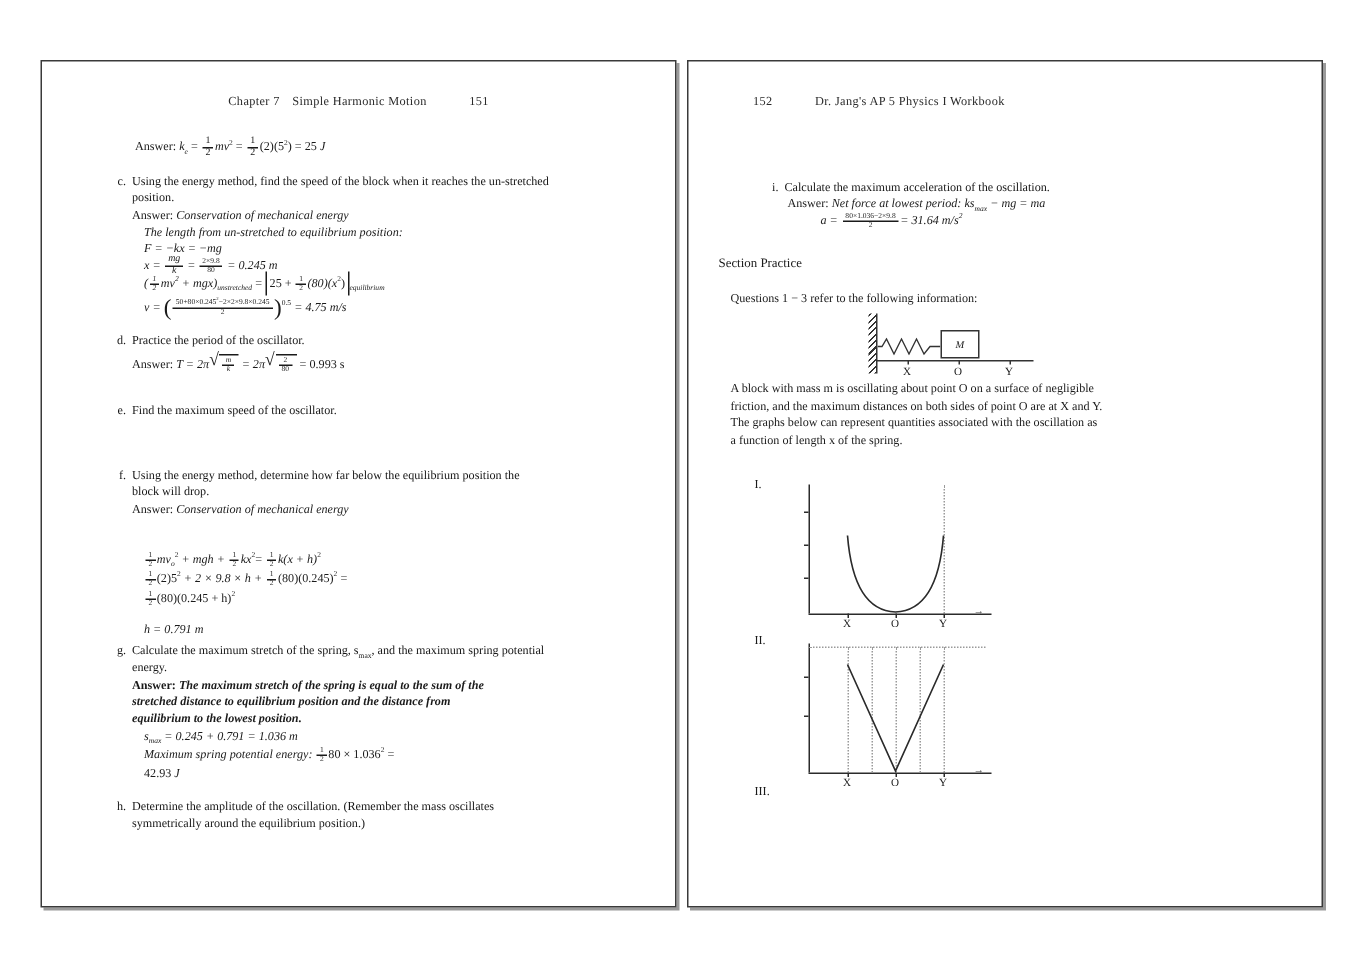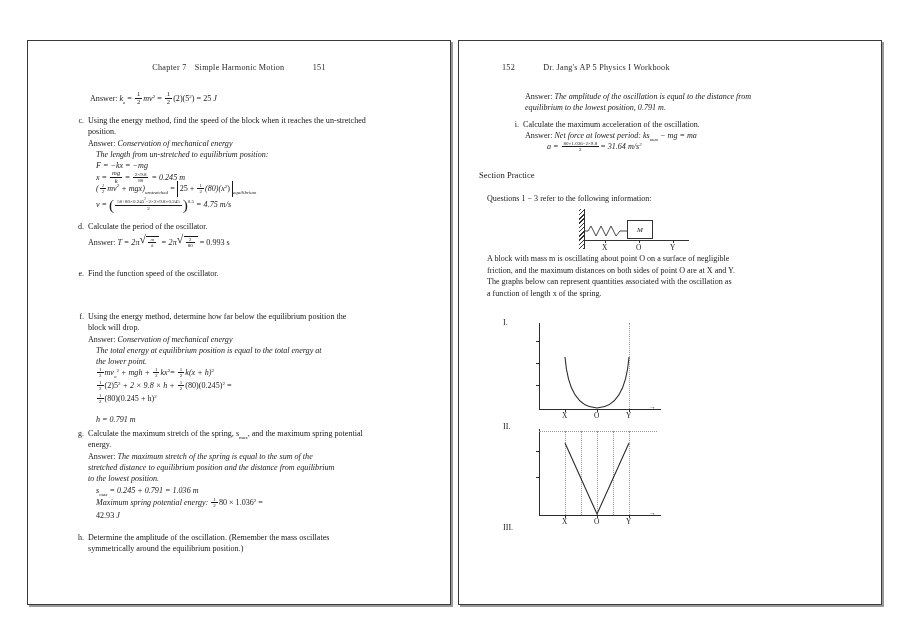--- a/index.html
+++ b/index.html
@@ -204,43 +204,42 @@
         <span class="vbars"><span>25 +</span> <span class="frac small"><span class="num">1</span><span class="den">2</span></span><span class="math">(80)(x</span><sup class="exp">2</sup><span>)</span></span><sub class="sb it">equilibrium</sub>
       </div>
       <div class="txt" style="top:158px; left:68px;">
         <span class="math">v =</span>
         <span class="bigparen"><span class="pl">(</span><span class="frac small"><span class="num"><span>50+80×0.245</span><sup class="exp">2</sup><span>−2×2×9.8×0.245</span></span><span class="den">2</span></span><span class="pr">)</span></span><sup class="exp">0.5</sup>
         <span class="math">= 4.75 m/s</span>
       </div>
 
       <div class="item" style="top:180px; left:44px; width:300px;">
         <span class="lbl">d.</span>
-        <span class="body">Calculate the period of the oscillator.</span>
+        <span class="body">Practice the period of the oscillator.</span>
       </div>
       <div class="txt" style="top:195px; left:60px;">
         <span>Answer:</span>
         <span class="math">T = 2π</span><span class="rad"><span class="radbody"><span class="frac small"><span class="num math">m</span><span class="den math">k</span></span></span></span>
         <span class="math">= 2π</span><span class="rad"><span class="radbody"><span class="frac small"><span class="num">2</span><span class="den">80</span></span></span></span>
         <span>= 0.993 s</span>
       </div>
 
       <div class="item" style="top:227px; left:44px; width:300px;">
         <span class="lbl">e.</span>
-        <span class="body">Find the function speed of the oscillator.</span>
+        <span class="body">Find the maximum speed of the oscillator.</span>
       </div>
 
       <div class="item" style="top:270px; left:44px; width:290px;">
         <span class="lbl">f.</span>
         <span class="body">Using the energy method, determine how far below the equilibrium position the block will drop.</span>
       </div>
       <div class="txt" style="top:293px; left:60px;">
         <span>Answer:</span>
         <span class="it">Conservation of mechanical energy</span>
       </div>
-      <div class="txt it" style="top:304px; left:68px; width:230px;">The total energy at equilibrium position is equal to the total energy at the lower point.</div>
       <div class="txt" style="top:326px; left:68px;">
         <span class="frac small"><span class="num">1</span><span class="den">2</span></span><span class="math">mv</span><sub class="sb math">o</sub><sup class="exp">2</sup>
         <span class="math">+ mgh +</span>
         <span class="frac small"><span class="num">1</span><span class="den">2</span></span><span class="math">kx</span><sup class="exp">2</sup><span>=</span>
         <span class="frac small"><span class="num">1</span><span class="den">2</span></span><span class="math">k(x + h)</span><sup class="exp">2</sup>
       </div>
       <div class="txt" style="top:339px; left:68px;">
         <span class="frac small"><span class="num">1</span><span class="den">2</span></span><span>(2)5</span><sup class="exp">2</sup>
         <span class="math">+ 2 × 9.8 × h +</span>
         <span class="frac small"><span class="num">1</span><span class="den">2</span></span><span>(80)(0.245)</span><sup class="exp">2</sup>
@@ -248,21 +247,21 @@
       </div>
       <div class="txt" style="top:352px; left:68px;">
         <span class="frac small"><span class="num">1</span><span class="den">2</span></span><span>(80)(0.245 + h)</span><sup class="exp">2</sup>
       </div>
       <div class="txt math" style="top:373px; left:68px;">h = 0.791 m</div>
 
       <div class="item" style="top:387px; left:44px; width:300px;">
         <span class="lbl">g.</span>
         <span class="body"><span>Calculate the maximum stretch of the spring, s</span><sub class="sb">max</sub><span>, and the maximum spring potential energy.</span></span>
       </div>
-      <div class="txt" style="top:410px; left:60px; width:248px;">
+      <div class="txt" style="top:410px; left:60px; width:248px;font-weight:bold;">
         <span>Answer:</span>
         <span class="it">The maximum stretch of the spring is equal to the sum of the stretched distance to equilibrium position and the distance from equilibrium to the lowest position.</span>
       </div>
       <div class="txt" style="top:444px; left:68px;">
         <span class="math">s</span><sub class="sb math">max</sub>
         <span class="math">= 0.245 + 0.791 = 1.036 m</span>
       </div>
       <div class="txt" style="top:456px; left:68px;">
         <span class="it">Maximum spring potential energy:</span>
         <span class="frac small"><span class="num">1</span><span class="den">2</span></span><span>80 × 1.036</span><sup class="exp">2</sup>
@@ -281,24 +280,20 @@
   </div>
 
   <div class="page page-right">
     <div class="page-inner">
 
       <div class="runhead runhead-right">
         <span class="folio">152</span>
         <span>Dr. Jang's AP 5 Physics I Workbook</span>
       </div>
 
-      <div class="txt" style="top:50px; left:66px; width:255px; text-indent:0;">
-        <span>Answer:</span>
-        <span class="it">The amplitude of the oscillation is equal to the distance from equilibrium to the lowest position, 0.791 m.</span>
-      </div>
 
       <div class="item" style="top:78px; left:48px; width:300px;">
         <span class="lbl">i.</span>
         <span class="body">Calculate the maximum acceleration of the oscillation.</span>
       </div>
       <div class="txt" style="top:89px; left:66px;">
         <span>Answer:</span>
         <span class="it">Net force at lowest period: ks</span><sub class="sb it">max</sub><span class="it"> − mg = ma</span>
       </div>
       <div class="txt" style="top:100px; left:88px;">

